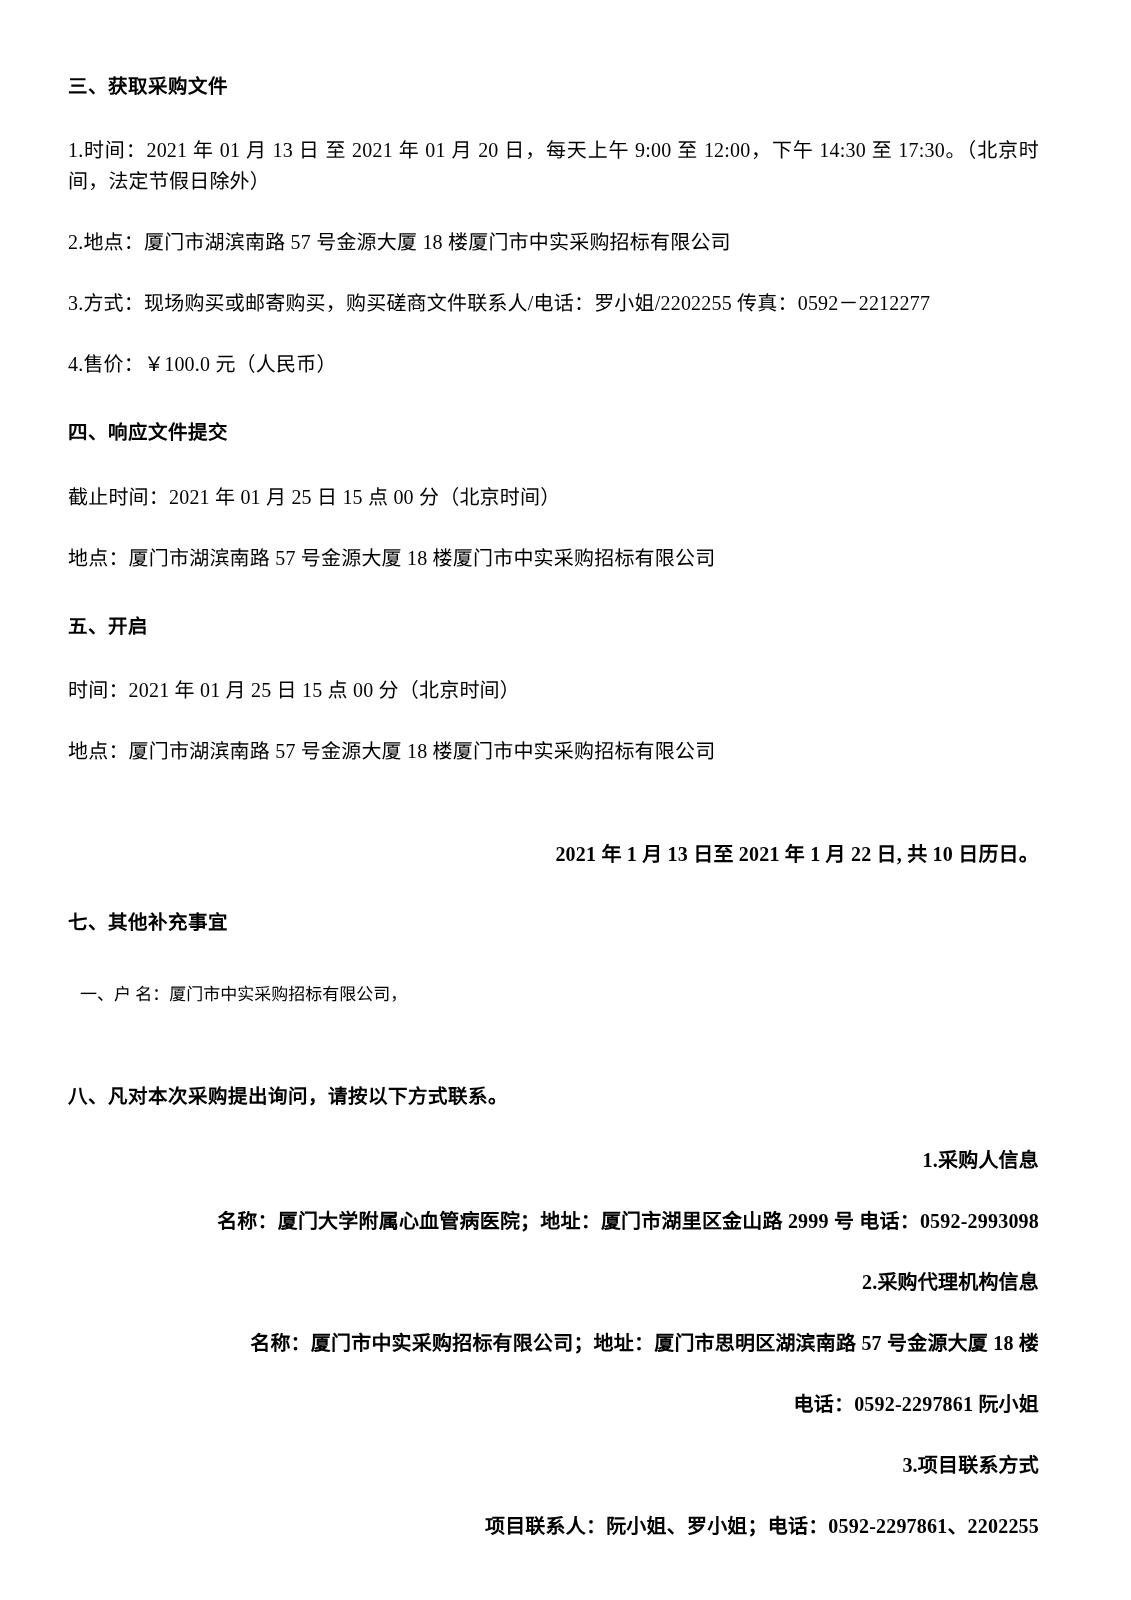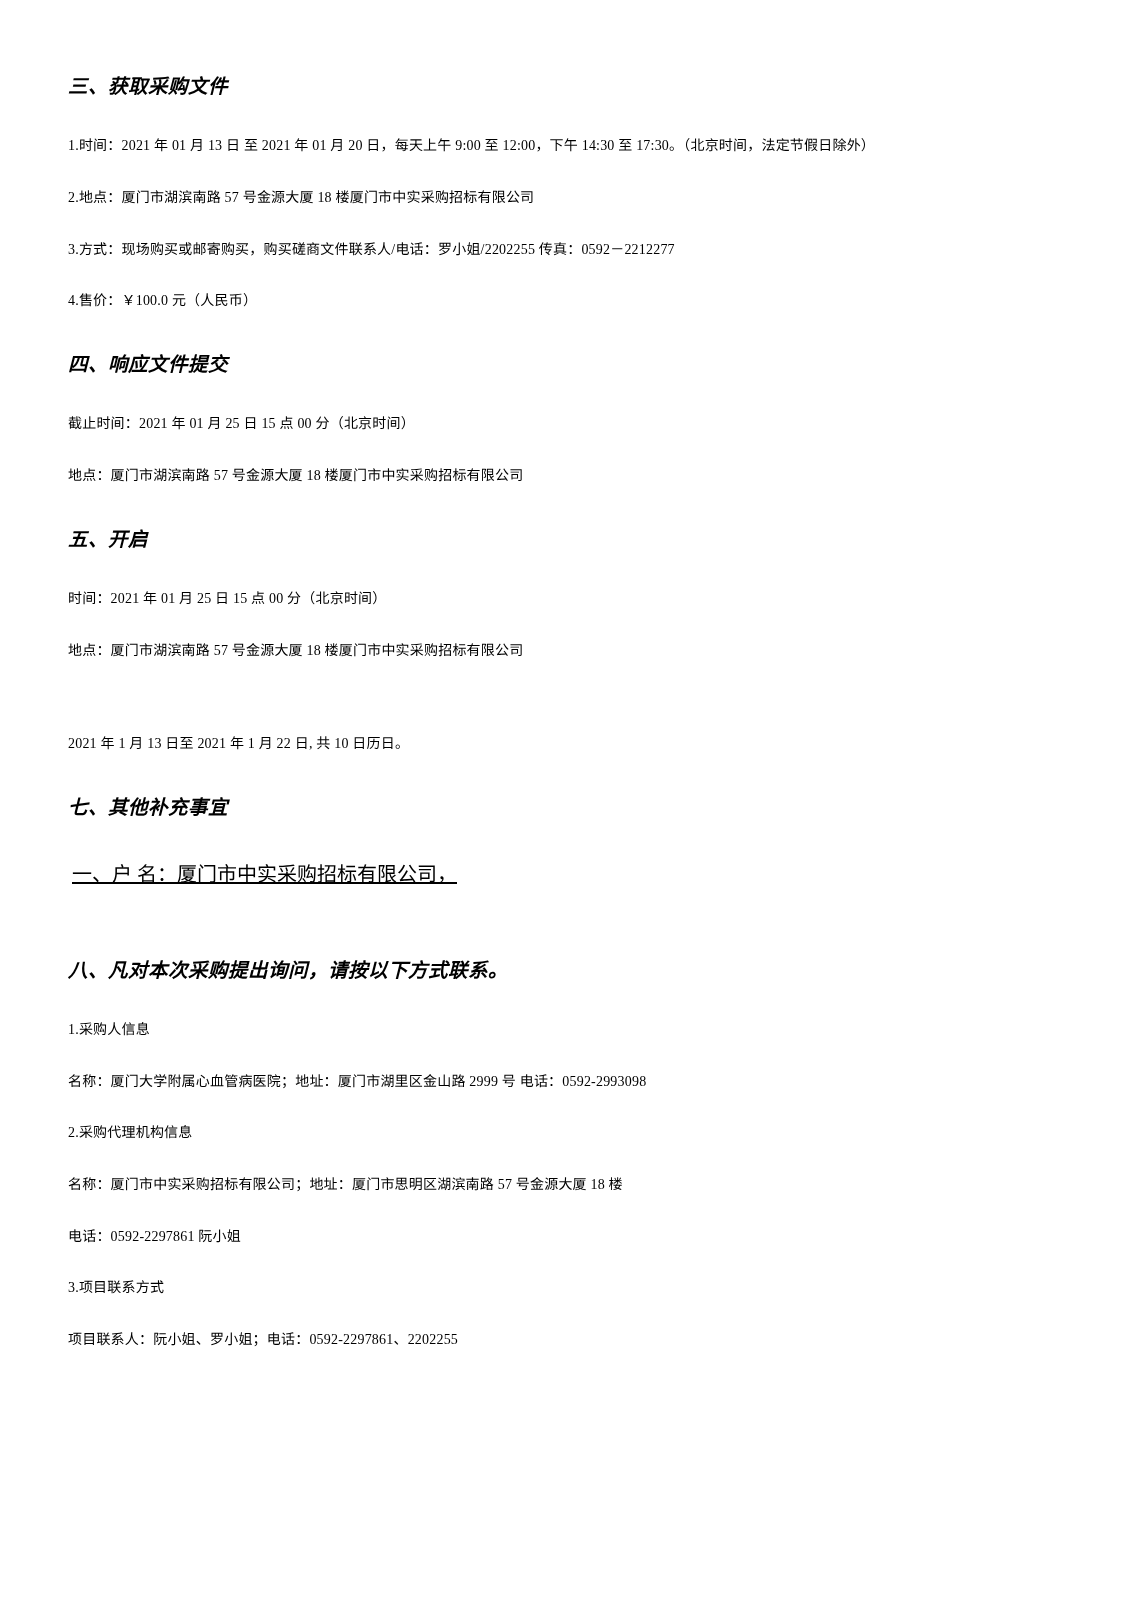--- a/index.html
+++ b/index.html
@@ -21,48 +21,47 @@
     position: relative;
   }
   .heading {
     font-family: "DejaVu Sans", "Liberation Sans", sans-serif;
     font-weight: bold;
     font-size: 19.5px;
     line-height: 1.5;
     margin: 0 0 0 0;
     padding: 0;
     letter-spacing: 0.5px;
-    font-style: italic;
   }
   .block {
     margin: 0;
     padding: 0;
   }
   .para {
-    font-size: 14px;
+    font-size: 20px;
     line-height: 1.55;
     margin: 0;
     padding: 0;
     text-align: justify;
     text-justify: inter-ideograph;
     letter-spacing: 0.2px;
   }
   .para.nojust {
-    text-align: left;
+    text-align: right;
+    font-weight: bold;
   }
   .sp-25 { height: 25px; }
   .sp-30 { height: 30px; }
   .sp-34 { height: 34px; }
   .sp-38 { height: 38px; }
   .bank-line {
-    font-size: 20px;
+    font-size: 17px;
     line-height: 1.42;
-    margin: 4px;
+    margin: 12px;
     white-space: pre-wrap;
-    text-decoration: underline;
   }
 </style>
 </head>
 <body>
 
 <div class="page">
 
   <div class="block">
     <div class="heading">三、获取采购文件</div>
     <div class="sp-34"></div>

